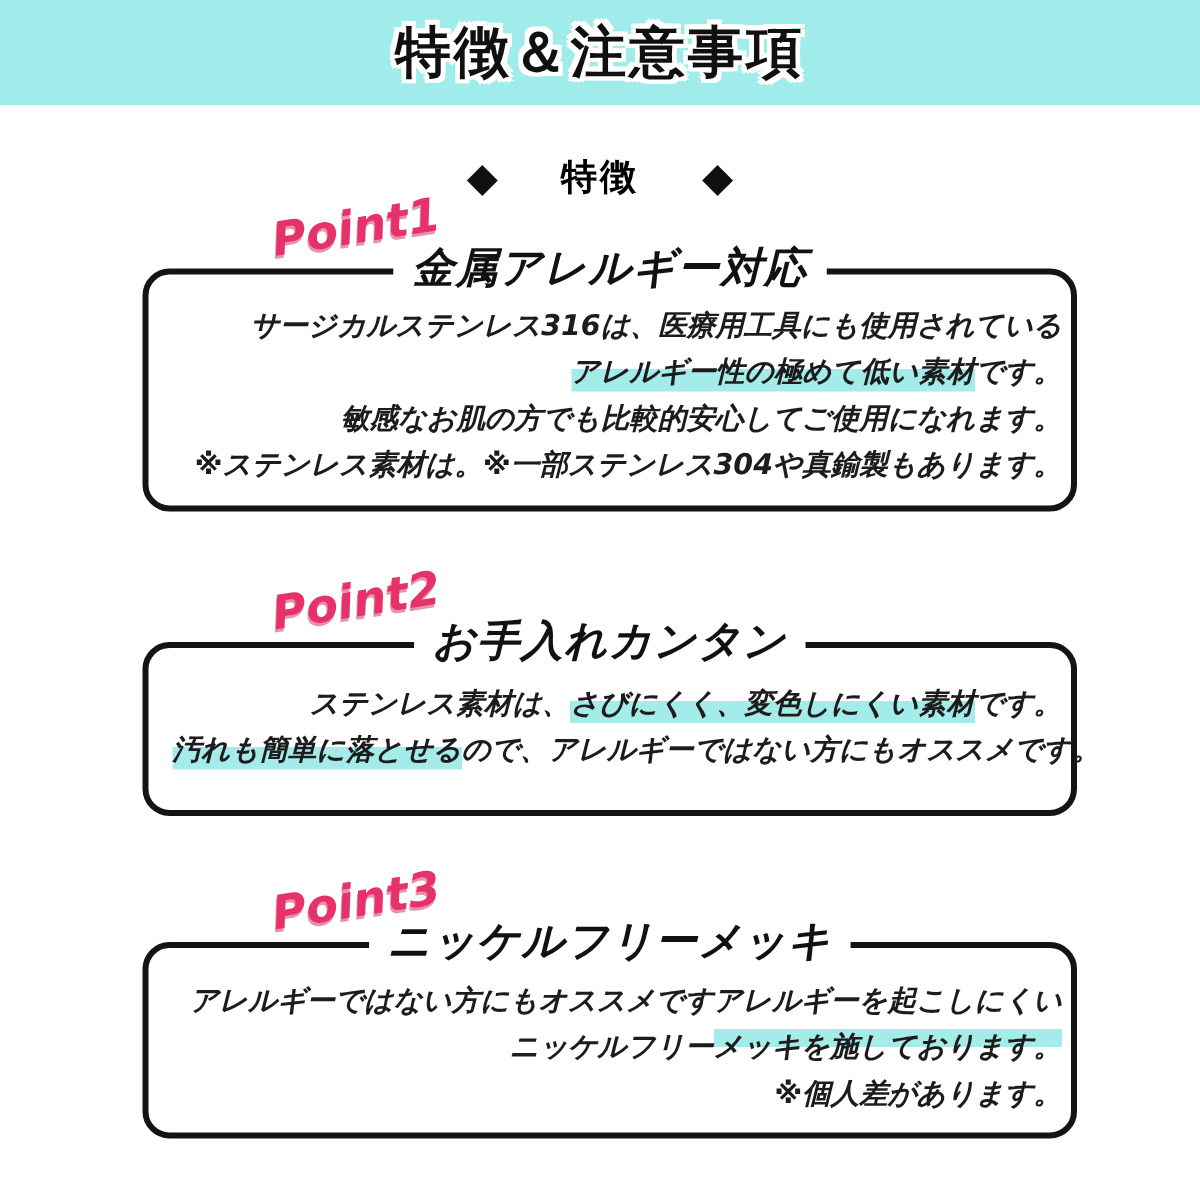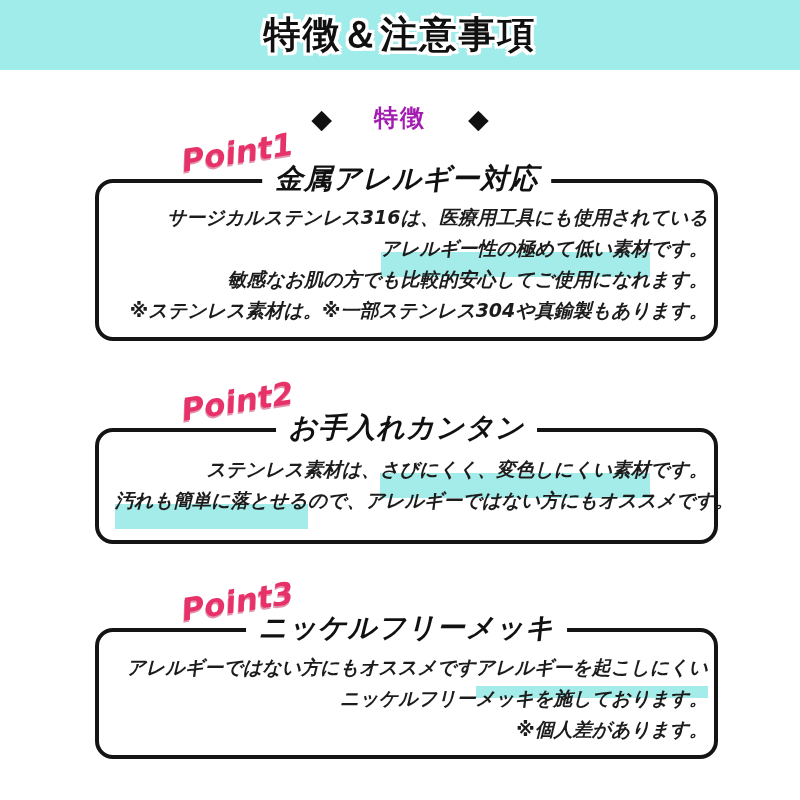--- a/index.html
+++ b/index.html
@@ -49,21 +49,21 @@
   }
   .diamond {
     font-size: 27px;
     line-height: 1;
     color: #101010;
   }
   .features-label {
     font-size: 24px;
     font-weight: 800;
     letter-spacing: 2px;
-    color: #a21caf;
+    color: #000000;
   }
   
   .sections {
     width: 623px;
     margin-left: 95px;
   }
   .point-section {
     position: relative;
     padding-top: 46px;
   }
@@ -112,21 +112,21 @@
   .text-line {
     font-size: 19px;
     font-weight: 700;
     line-height: 31px;
     white-space: nowrap;
     color: #1c1c1c;
     text-align: right;
   }
   .hl-mid {
     background: linear-gradient(transparent 38%, var(--hl) 38%);
-    padding-bottom: 18px;
+    padding-bottom: 2px;
   }
   .hl-under {
     background: linear-gradient(transparent 72%, var(--hl) 72%);
     padding-bottom: 20px;
   }
 </style>
 </head>
 <body>
 
 <div class="page">

